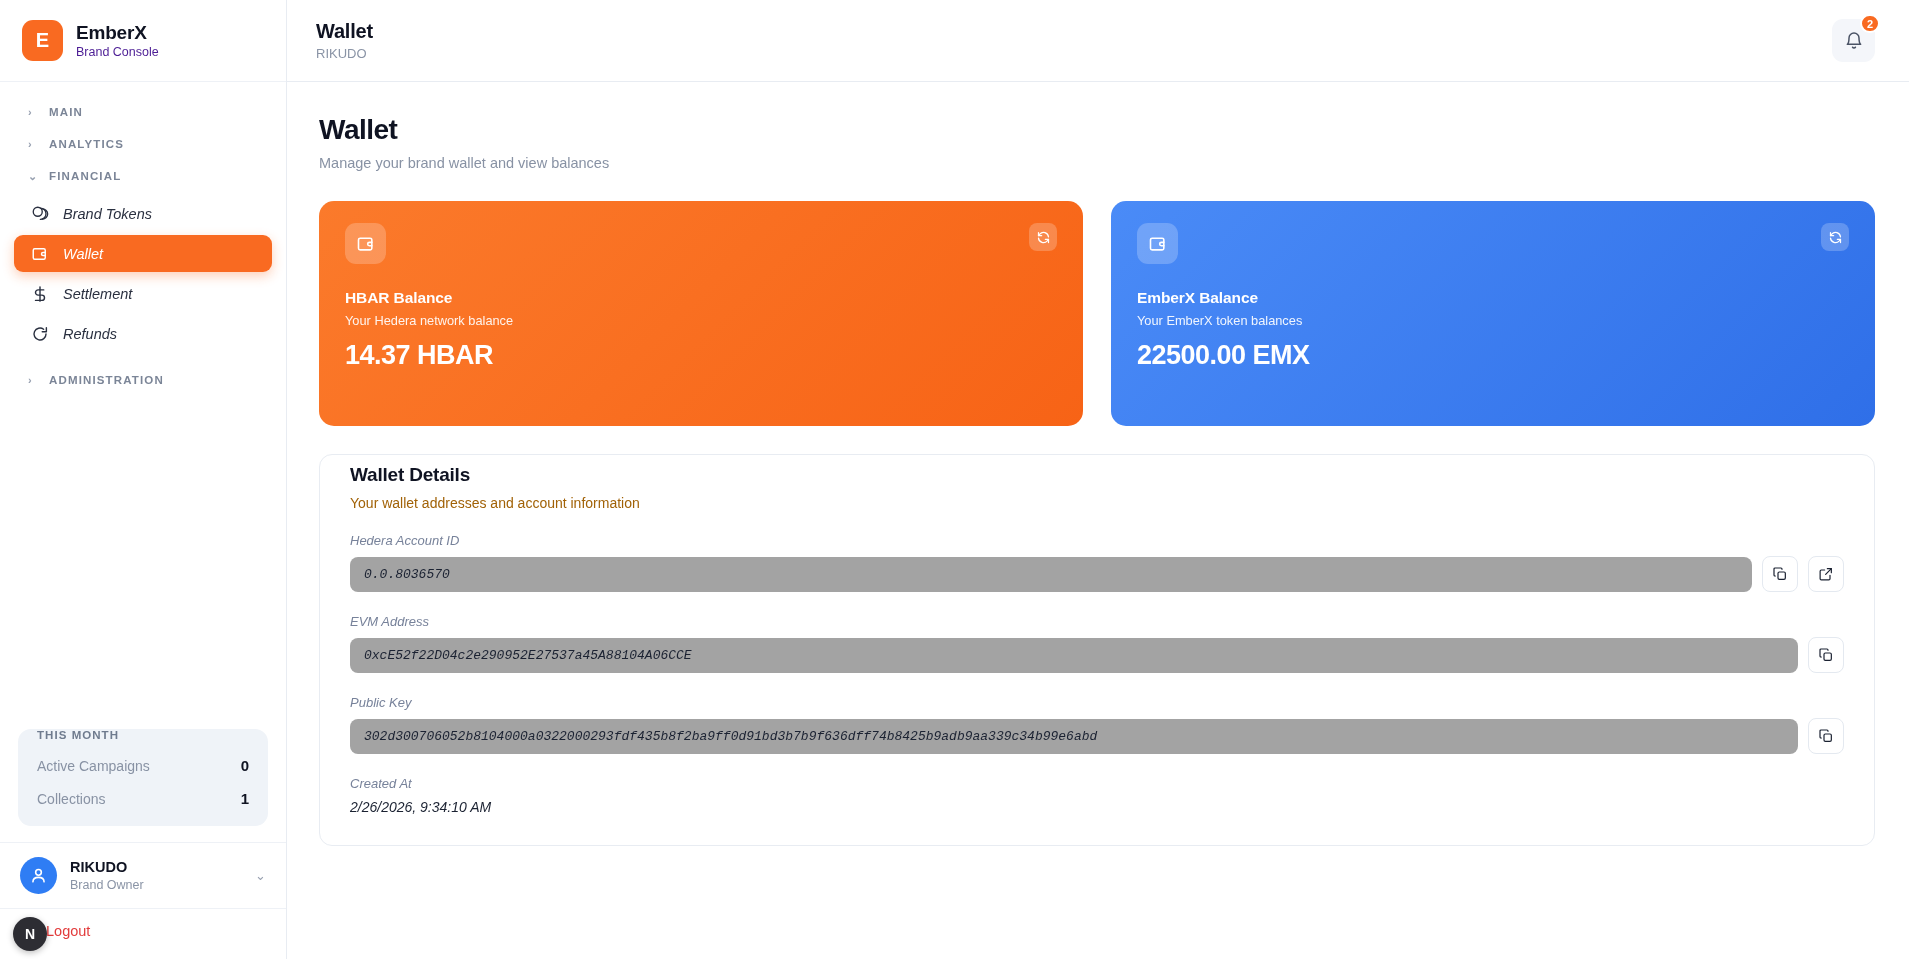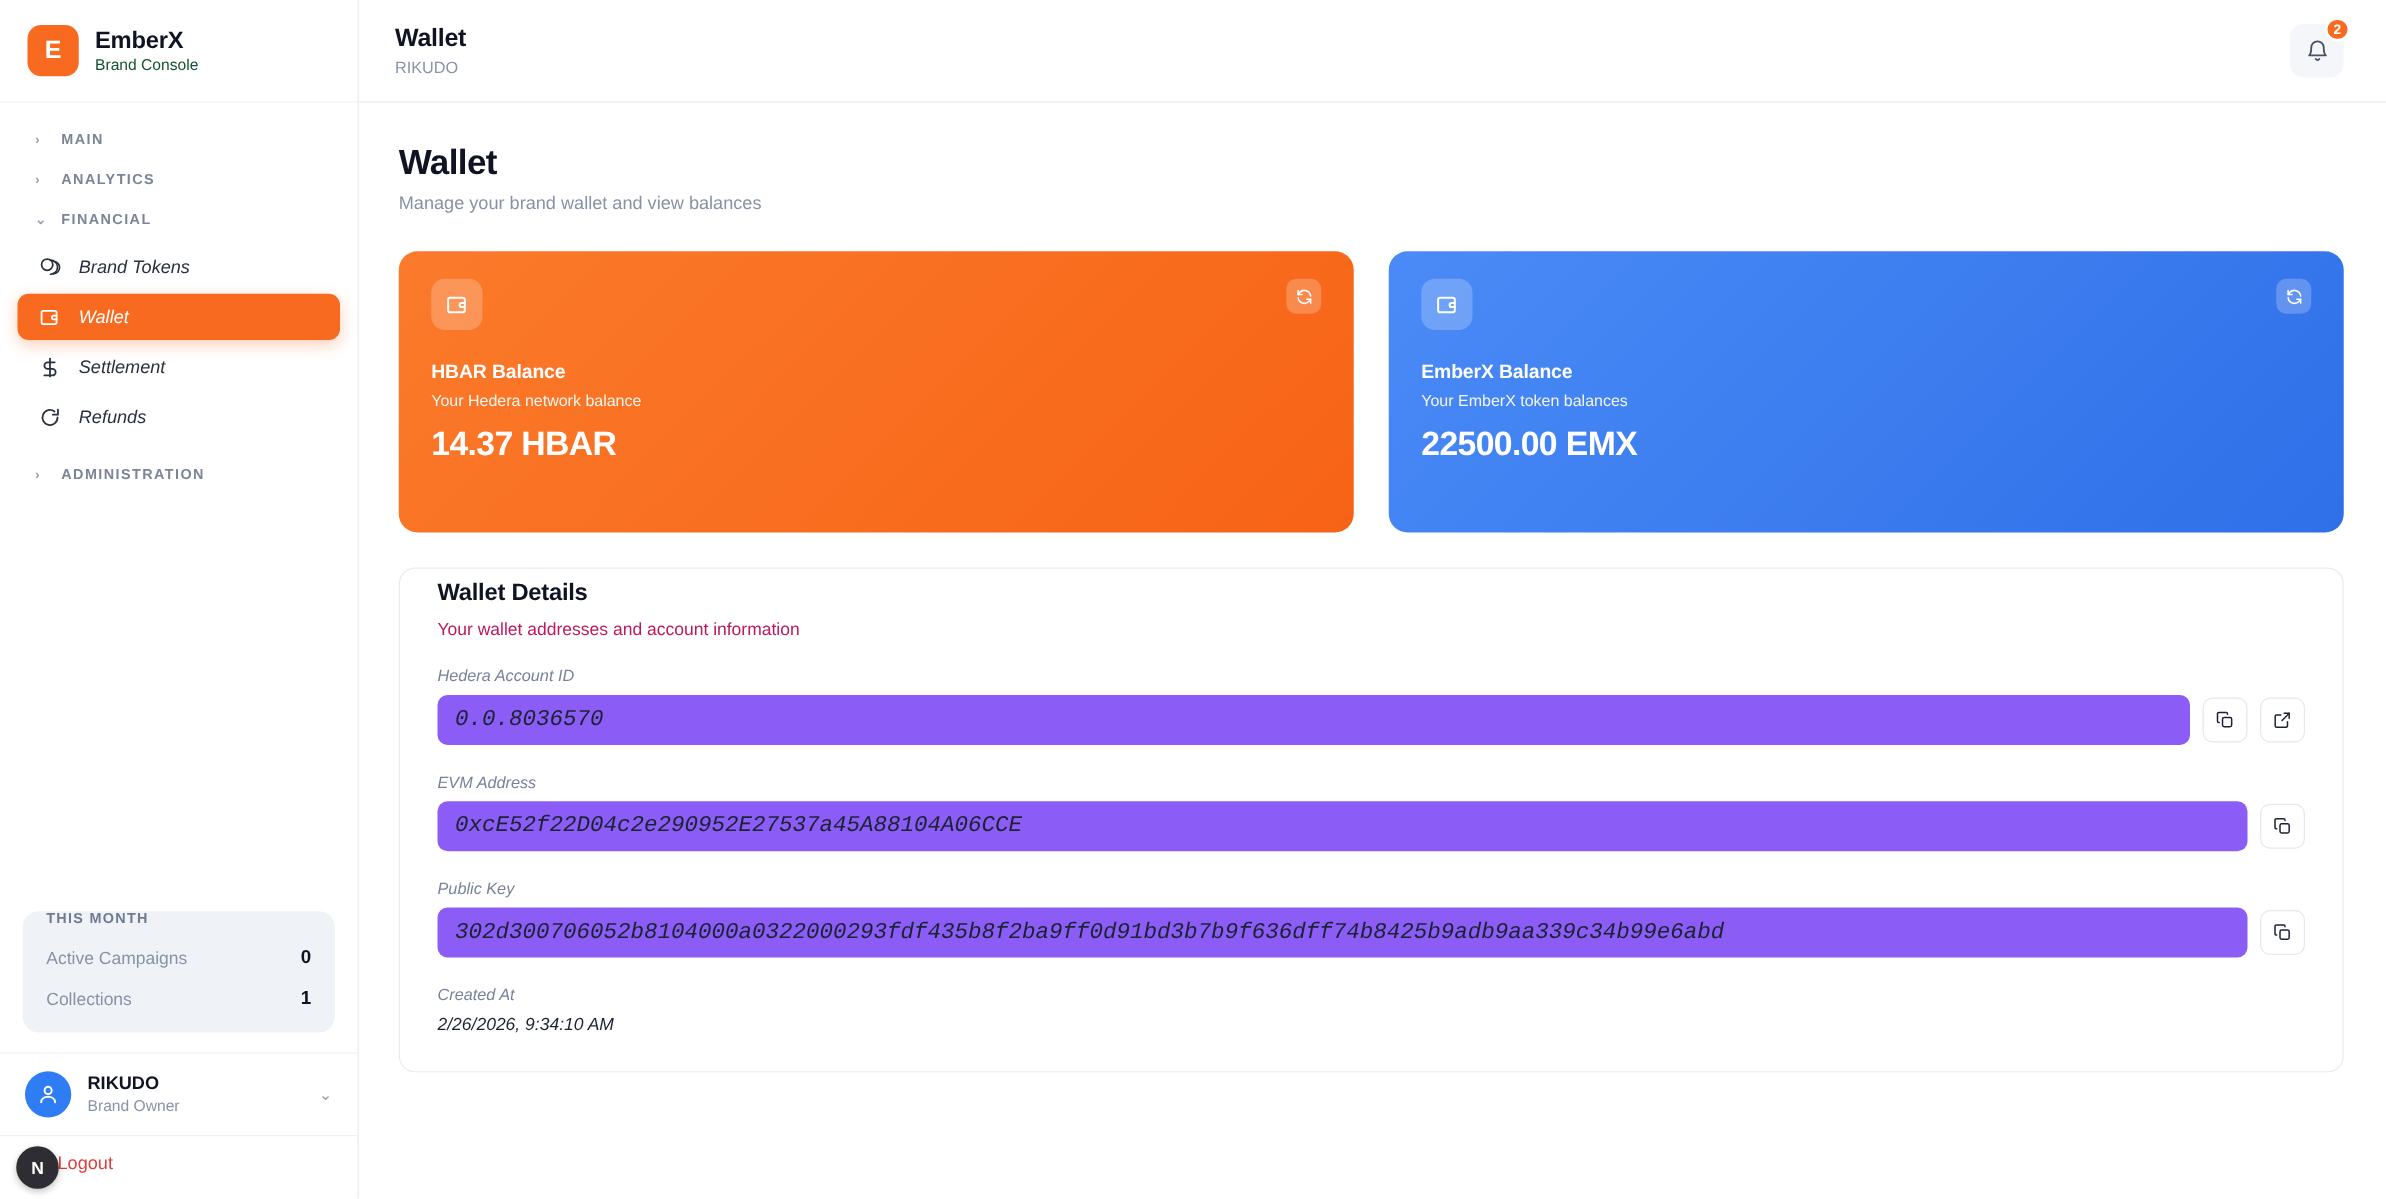--- a/index.html
+++ b/index.html
@@ -27,21 +27,21 @@
     border-bottom: 1px solid #eef1f6;
   }
   .brand-logo {
     width: 41px; height: 41px; border-radius: 11px;
     background: #f96a21;
     color: #fff; font-size: 20px; font-weight: bold;
     display: flex; align-items: center; justify-content: center;
     flex: 0 0 41px;
   }
   .brand-name { font-size: 19px; font-weight: bold; color: #0f1322; line-height: 1.15; letter-spacing: -0.2px; }
-  .brand-sub { font-size: 12.5px; color: #14532d; margin-top: 2px; }
+  .brand-sub { font-size: 12.5px; color: #4c1d95; margin-top: 2px; }
 
   .nav { padding: 14px 0 0 0; flex: 1 1 auto; overflow: hidden; }
   .nav-group {
     display: flex; align-items: center; gap: 11px;
     padding: 10px 22px 10px 28px;
     font-size: 11.5px; font-weight: bold; letter-spacing: 1.15px;
     color: #7b8597; cursor: pointer;
   }
   .chev { width: 10px; display: inline-block; color: #97a0b0; font-size: 11px; line-height: 1; }
   .nav-item {
@@ -152,30 +152,30 @@
   .card-label { font-size: 15.5px; font-weight: bold; margin-top: 25px; letter-spacing: -0.1px; }
   .card-desc { font-size: 12.8px; margin-top: 6px; color: rgba(255,255,255,0.92); }
   .card-amount { font-size: 27px; font-weight: bold; margin-top: 12px; letter-spacing: -0.5px; }
 
   .details {
     margin-top: 28px;
     border: 1px solid #e8ecf2; border-radius: 13px;
     padding: 9px 30px 30px 30px;
   }
   .details-title { font-size: 19px; font-weight: bold; color: #0f1322; letter-spacing: -0.2px; }
-  .details-sub { font-size: 14px; color: #be185d; margin-top: 9px; }
+  .details-sub { font-size: 14px; color: #a16207; margin-top: 9px; }
   .field { margin-top: 22px; font-style: italic; }
   .field-label { font-size: 13px; color: #77829a; margin-bottom: 8px; }
   .field-row { display: flex; align-items: center; gap: 10px; }
   .field-box {
     flex: 1 1 auto;
-    background: #8b5cf6; border-radius: 8px;
+    background: #a3a3a3; border-radius: 8px;
     padding: 10px 14px;
     font-family: "Liberation Mono", monospace;
-    font-size: 18px; color: #1b2232;
+    font-size: 13px; color: #1b2232;
     white-space: nowrap; overflow: hidden; text-overflow: ellipsis;
   }
   .icon-btn {
     width: 36px; height: 36px; flex: 0 0 36px;
     border: 1px solid #e4e9f0; border-radius: 8px;
     background: #fff; cursor: pointer;
     display: flex; align-items: center; justify-content: center;
   }
   .field-plain { font-size: 14px; color: #1b2232; margin-top: 2px; }
 </style>

